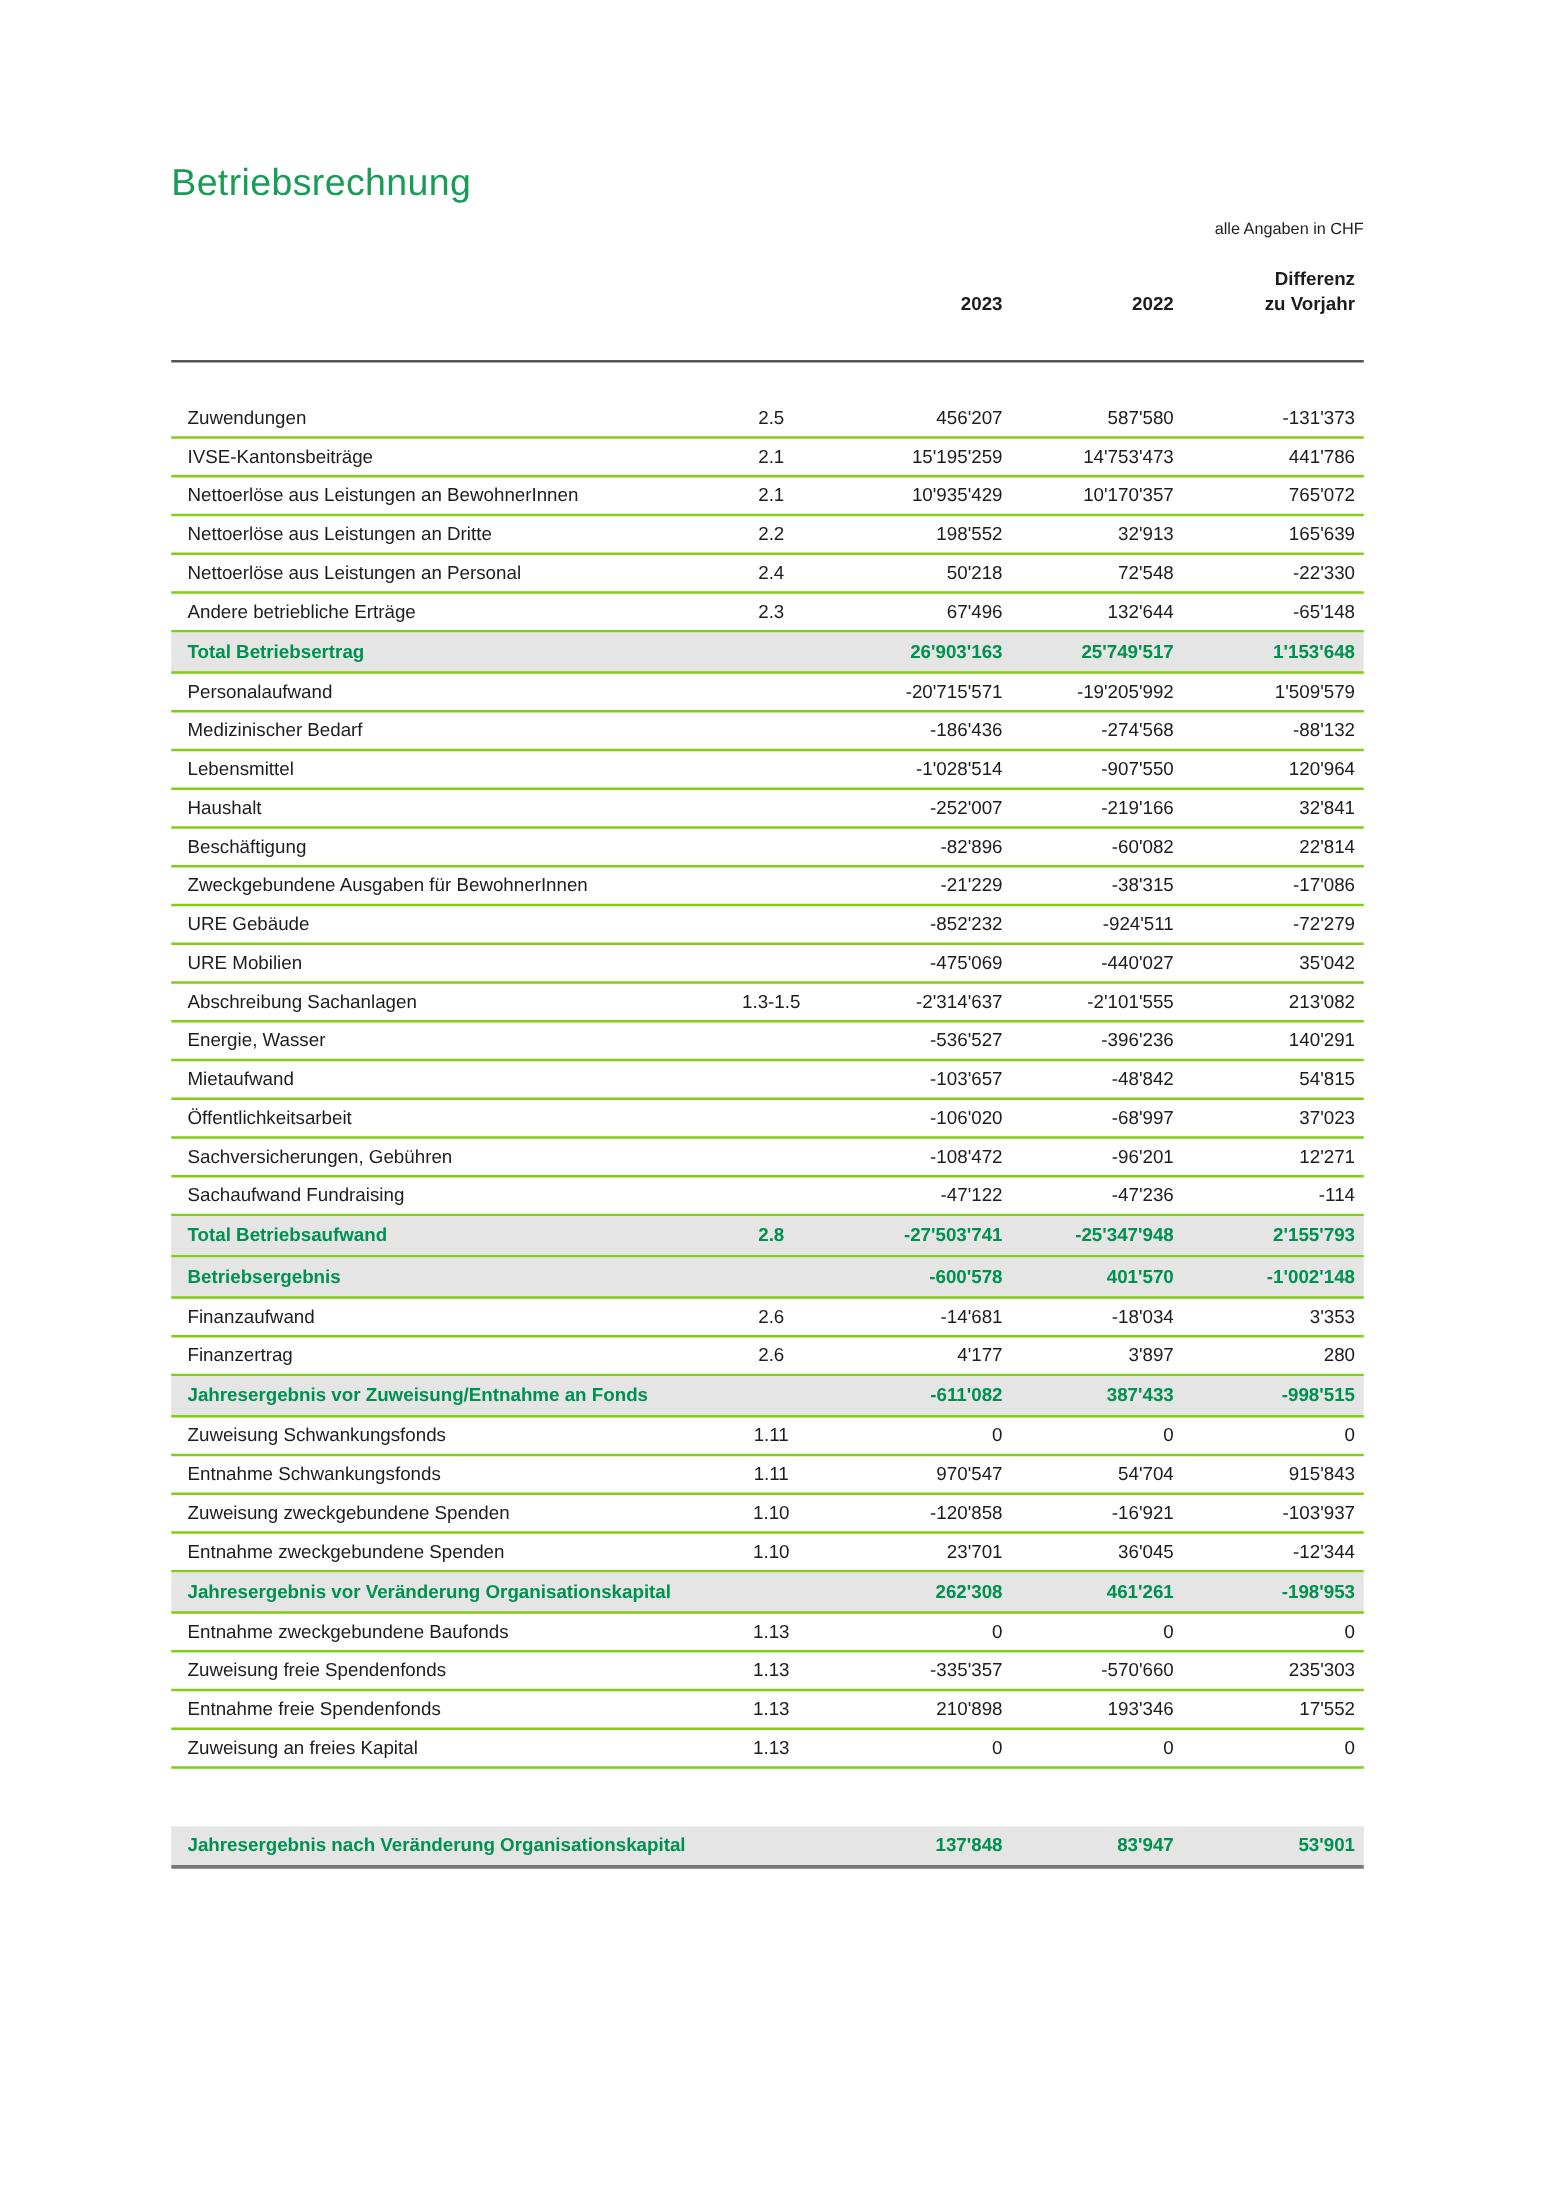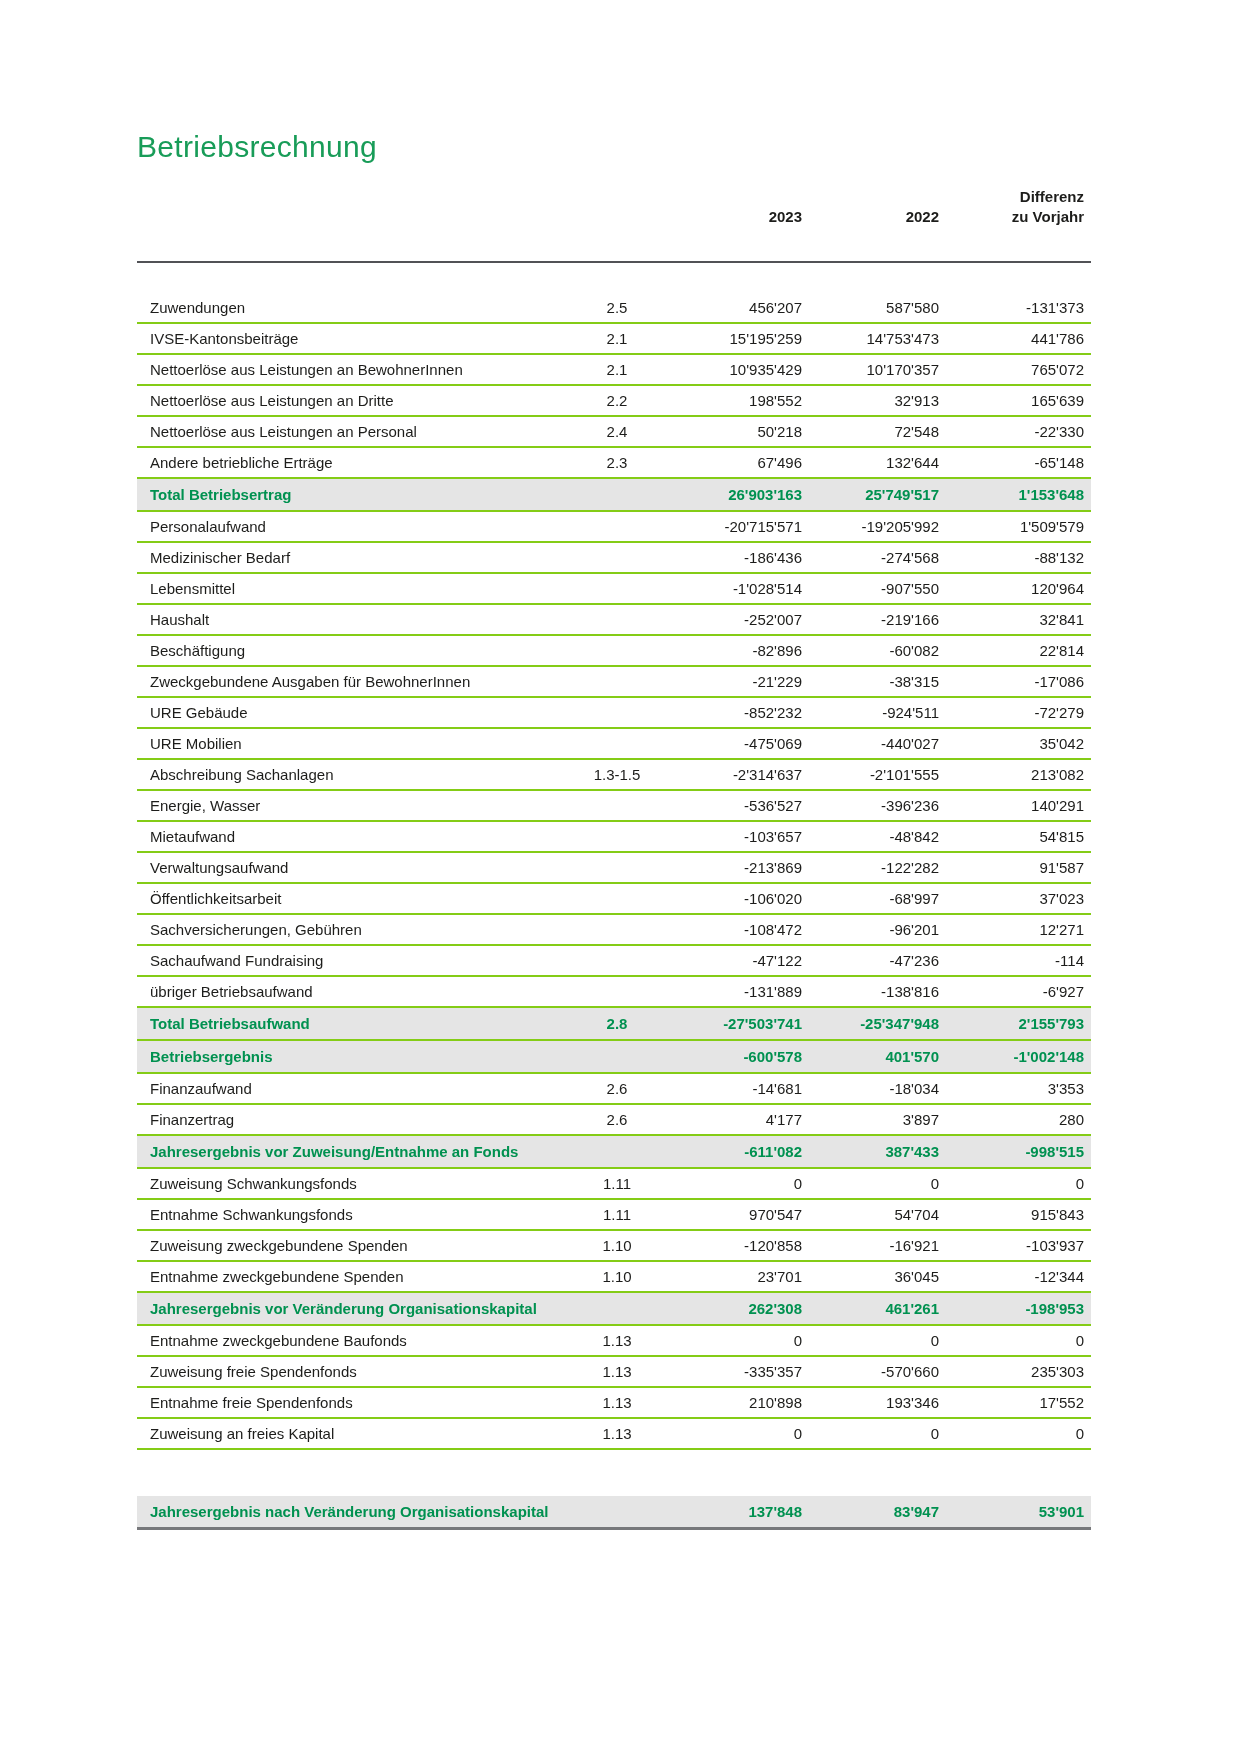--- a/index.html
+++ b/index.html
@@ -43,20 +43,21 @@
   }
   .end-rule { border-top: 3px solid #77787b; }
 </style>
 </head>
 <body>
 
 <div class="page">
 
   <h1 class="title">Betriebsrechnung</h1>
 
+  <div class="note">alle Angaben in CHF</div>
 
   <div>
 
     <div class="grid thead">
       <div></div>
       <div></div>
       <div class="th-num pr1">2023</div>
       <div class="th-num pr2">2022</div>
       <div class="th-num pr3 diff-head">
         <span>Differenz</span>
@@ -188,53 +189,39 @@
           <div class="num pr3">140'291</div>
         </div>
         <div class="grid row">
           <div class="label">Mietaufwand</div>
           <div class="ref"></div>
           <div class="num pr1">-103'657</div>
           <div class="num pr2">-48'842</div>
           <div class="num pr3">54'815</div>
         </div>
         <div class="grid row">
-          <div class="label">Verwaltungsaufwand</div>
-          <div class="ref"></div>
-          <div class="num pr1">-213'869</div>
-          <div class="num pr2">-122'282</div>
-          <div class="num pr3">91'587</div>
-        </div>
-        <div class="grid row">
           <div class="label">Öffentlichkeitsarbeit</div>
           <div class="ref"></div>
           <div class="num pr1">-106'020</div>
           <div class="num pr2">-68'997</div>
           <div class="num pr3">37'023</div>
         </div>
         <div class="grid row">
           <div class="label">Sachversicherungen, Gebühren</div>
           <div class="ref"></div>
           <div class="num pr1">-108'472</div>
           <div class="num pr2">-96'201</div>
           <div class="num pr3">12'271</div>
         </div>
         <div class="grid row">
           <div class="label">Sachaufwand Fundraising</div>
           <div class="ref"></div>
           <div class="num pr1">-47'122</div>
           <div class="num pr2">-47'236</div>
           <div class="num pr3">-114</div>
-        </div>
-        <div class="grid row">
-          <div class="label">übriger Betriebsaufwand</div>
-          <div class="ref"></div>
-          <div class="num pr1">-131'889</div>
-          <div class="num pr2">-138'816</div>
-          <div class="num pr3">-6'927</div>
         </div>
         <div class="grid row total">
           <div class="label">Total Betriebsaufwand</div>
           <div class="ref">2.8</div>
           <div class="num pr1">-27'503'741</div>
           <div class="num pr2">-25'347'948</div>
           <div class="num pr3">2'155'793</div>
         </div>
         <div class="grid row total">
           <div class="label">Betriebsergebnis</div>

